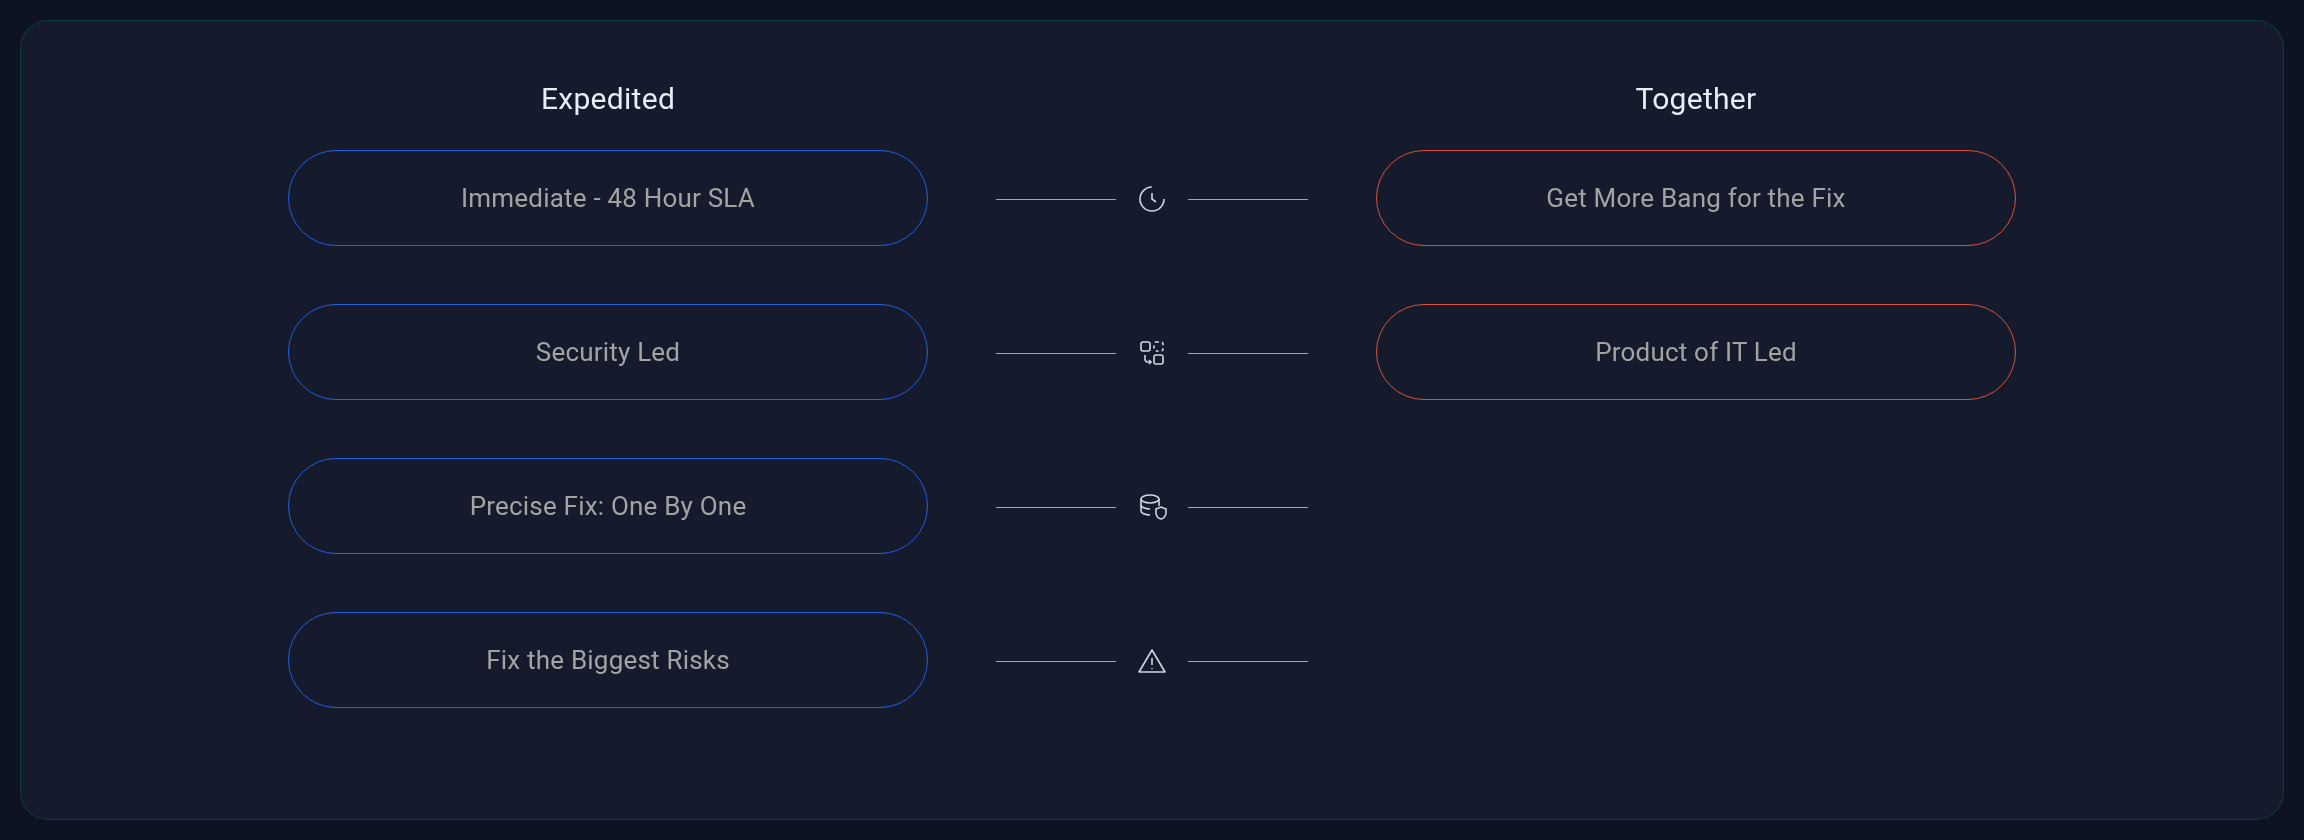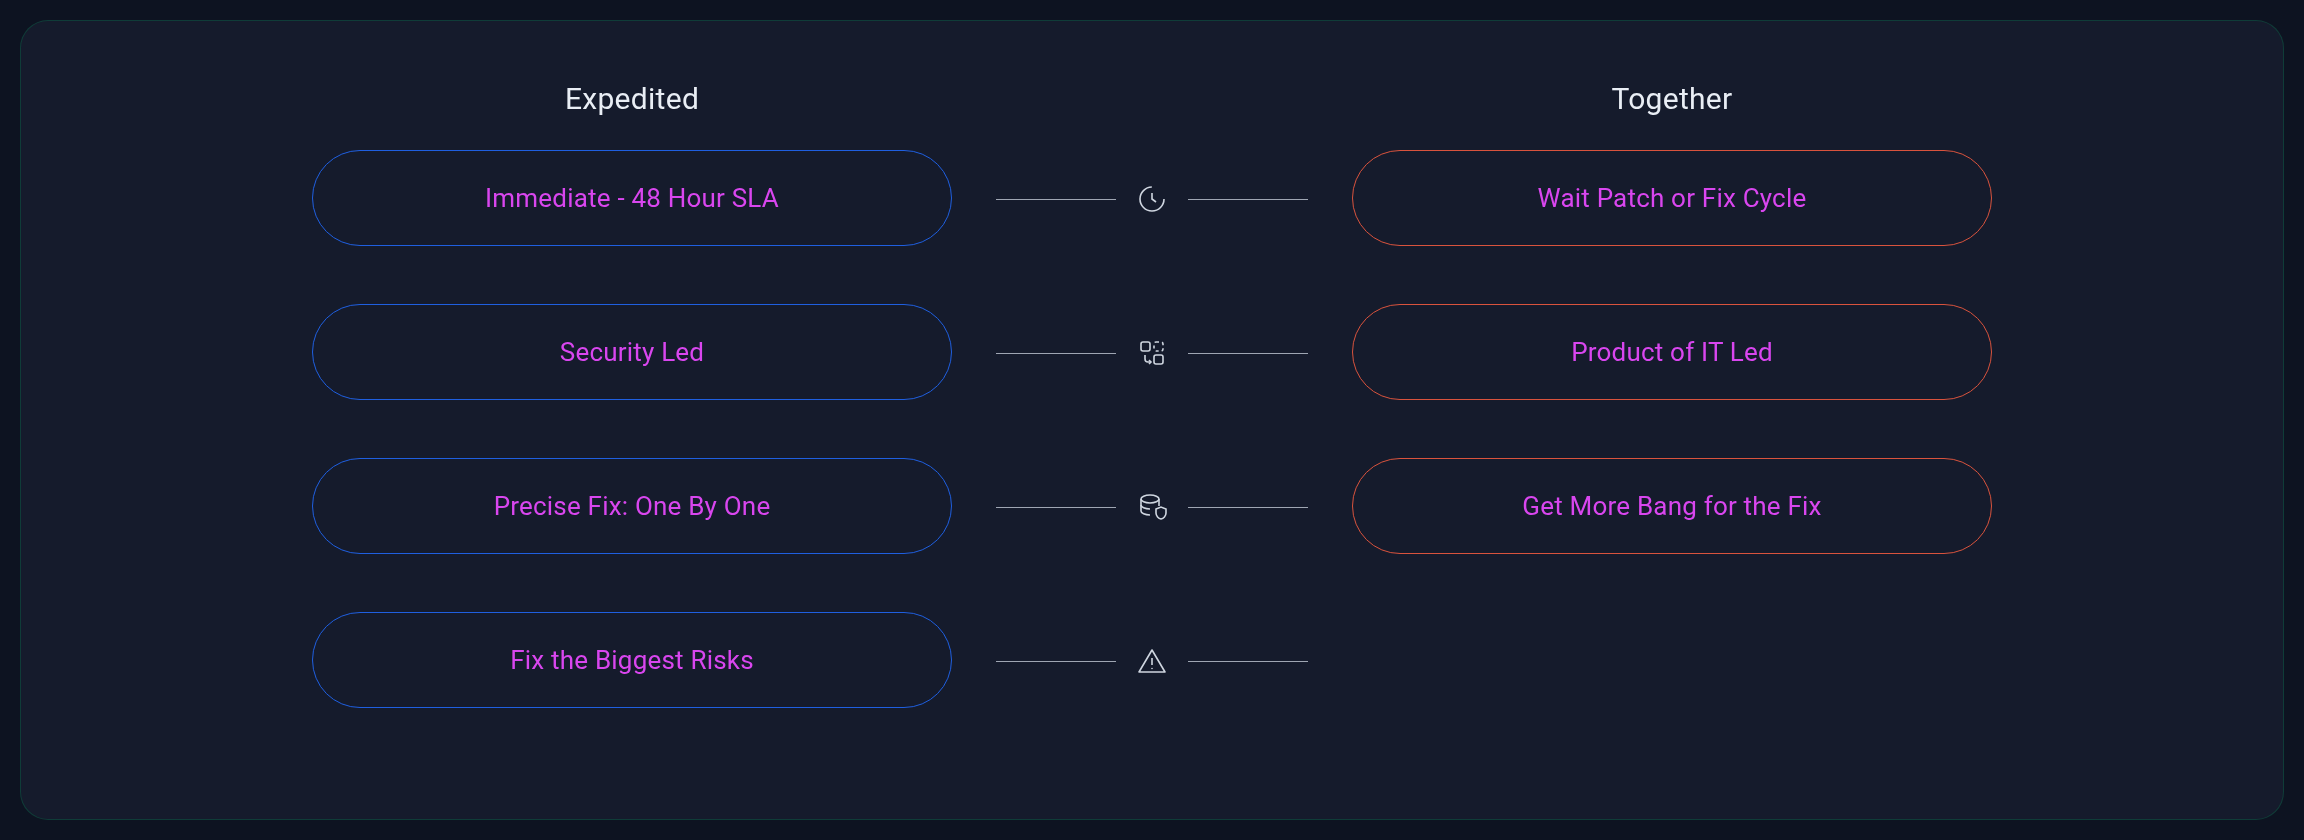--- a/index.html
+++ b/index.html
@@ -23,20 +23,21 @@
     display: flex;
     flex-direction: column;
     align-items: center;
   }
   .cols {
     display: flex;
     flex-direction: row;
     align-items: flex-start;
     justify-content: center;
     width: 100%;
+    gap: 24px;
   }
   .col {
     display: flex;
     flex-direction: column;
     align-items: center;
     width: 680px;
   }
   .col-title {
     color: #e9eef5;
     font-size: 30px;
@@ -44,21 +45,21 @@
     letter-spacing: 0.3px;
     margin-bottom: 34px;
   }
   .pill {
     width: 640px;
     height: 96px;
     border-radius: 999px;
     display: flex;
     align-items: center;
     justify-content: center;
-    color: #d946ef;
+    color: #a3a3a3;
     font-size: 26px;
     font-weight: 400;
     letter-spacing: 0.2px;
     margin-bottom: 58px;
     background: transparent;
   }
   .pill:last-child { margin-bottom: 12px; }
   .pill.blue { border: 1.5px solid #1f5fe0; }
   .pill.red  { border: 1.5px solid #d9533d; }
 
@@ -163,24 +164,21 @@
             <circle cx="16" cy="23.5" r="0.8" fill="currentColor" stroke="none"></circle>
           </svg>
         </div>
         <div class="line"></div>
       </div>
     </div>
 
     <div class="col">
       <div class="col-title">Together</div>
       <div class="pill red">
-          <span>Wait Patch or Fix Cycle</span>
+          <span>Get More Bang for the Fix</span>
         </div>
       <div class="pill red">
           <span>Product of IT Led</span>
-        </div>
-      <div class="pill red">
-          <span>Get More Bang for the Fix</span>
         </div>
     </div>
 
   </div>
 </div>
 
 </body></html>

